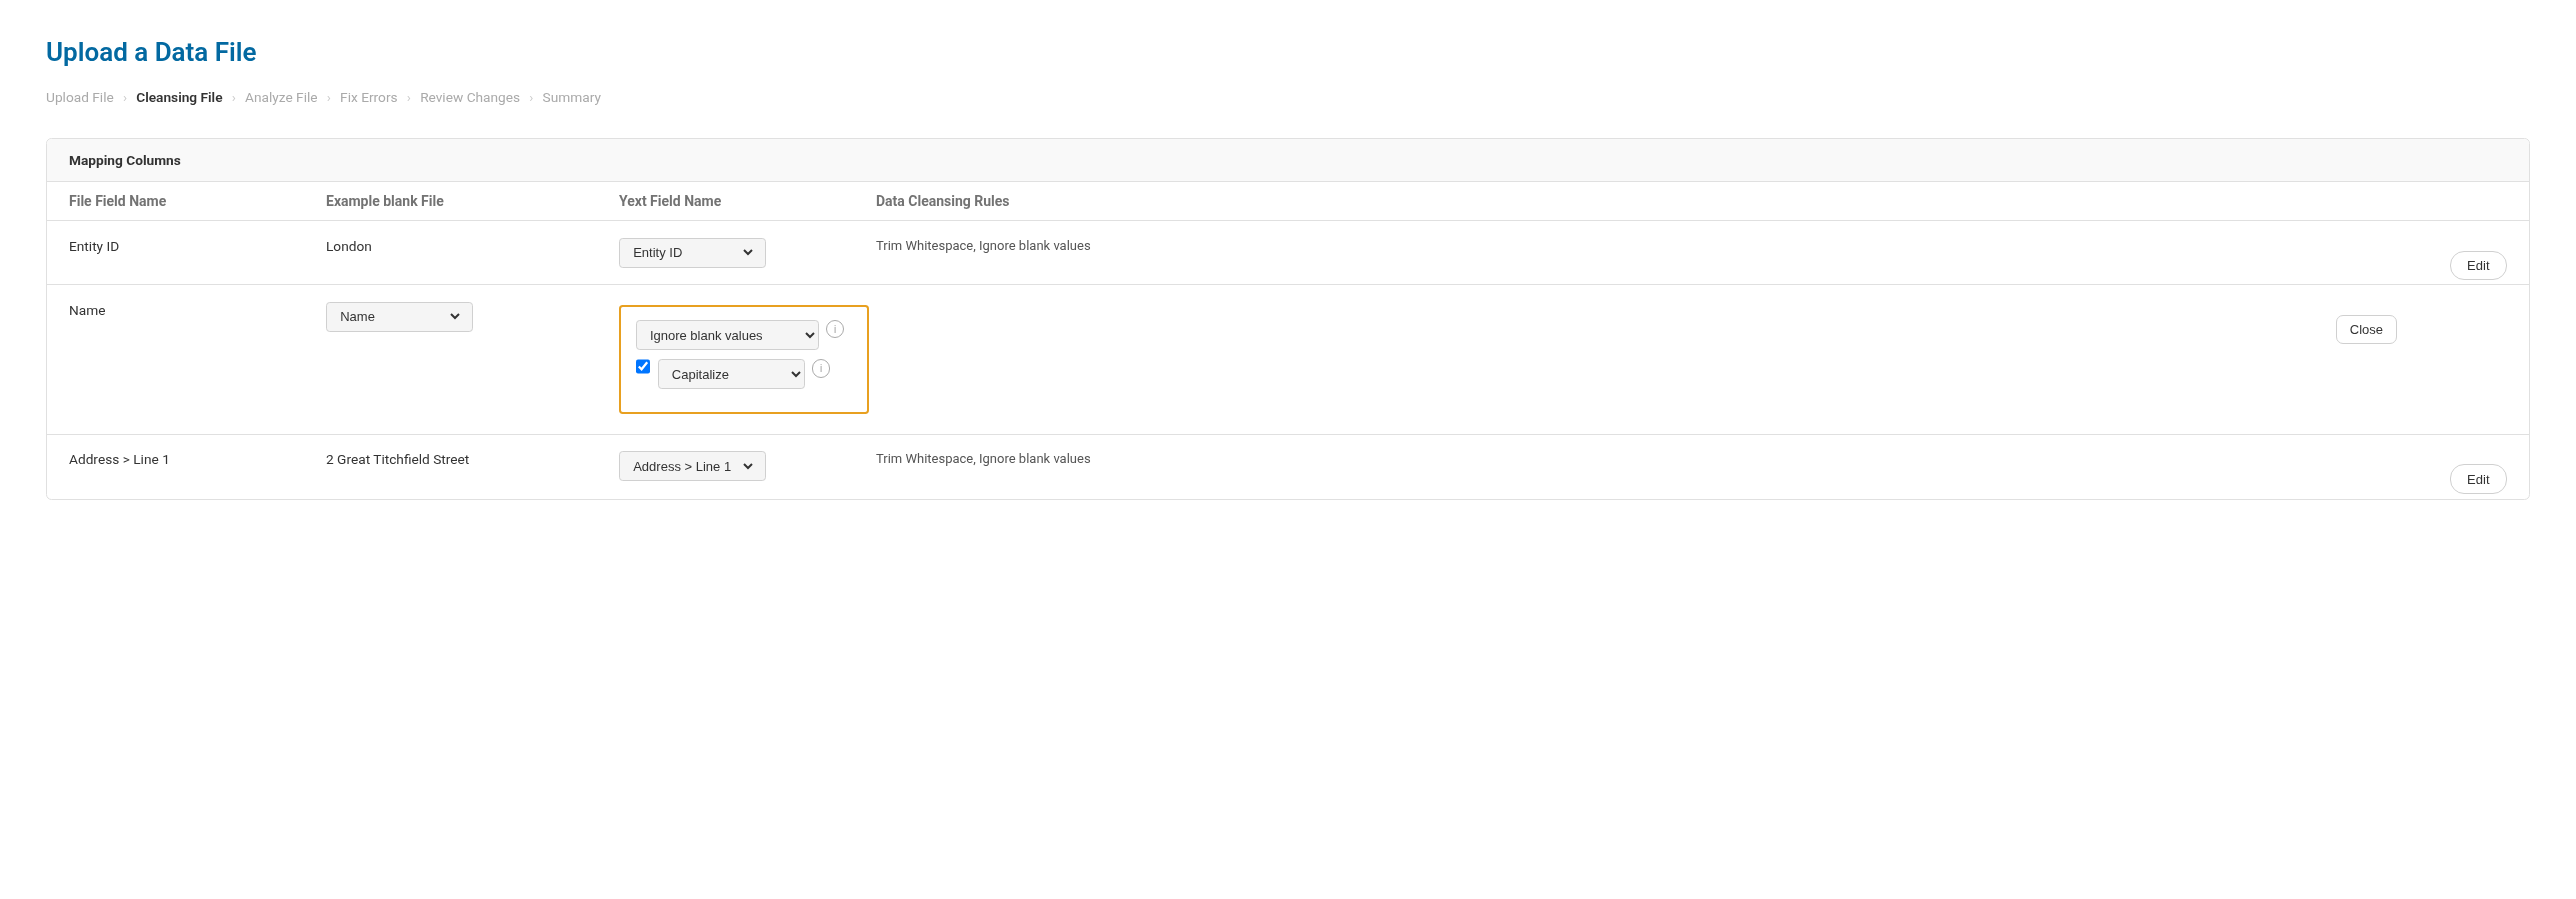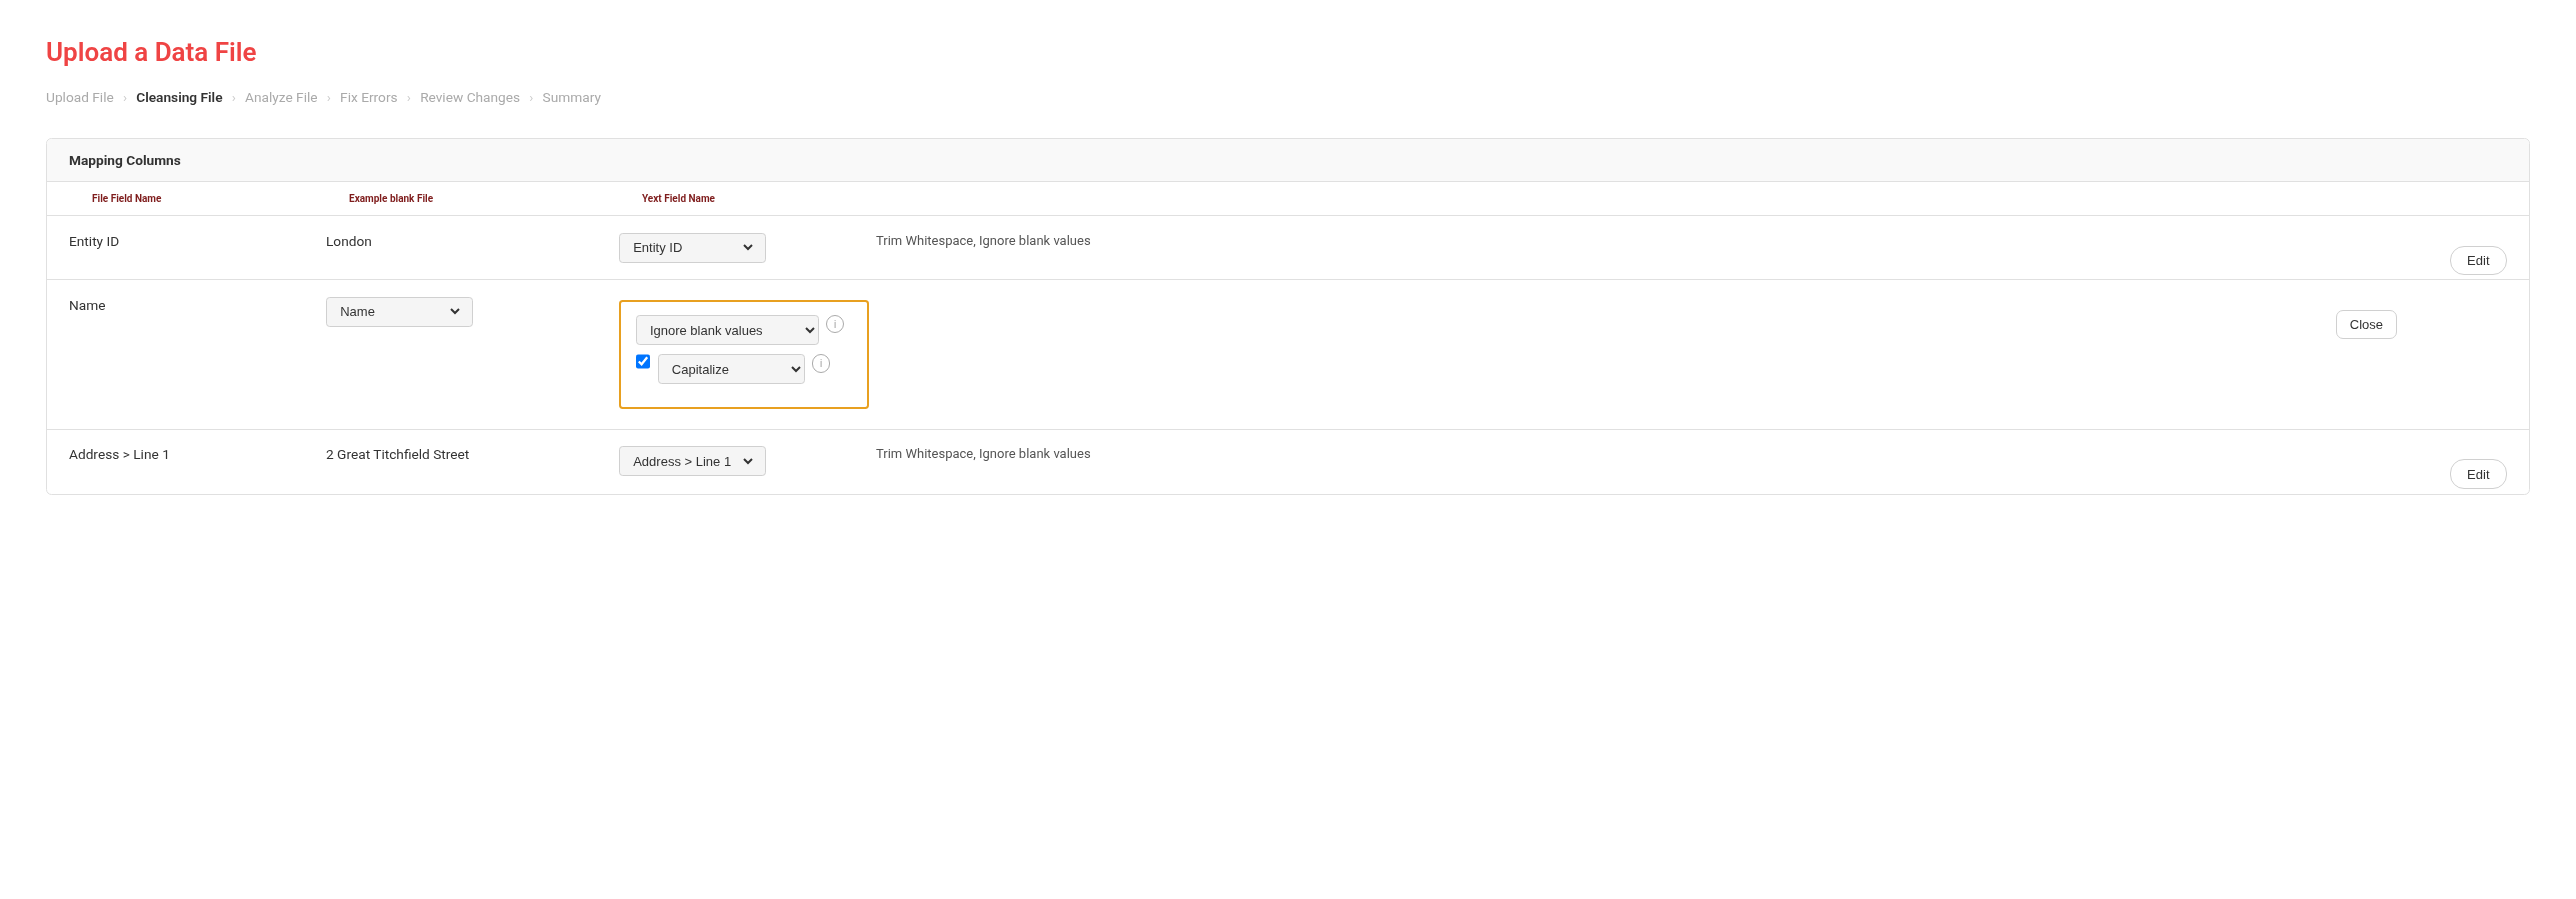--- a/index.html
+++ b/index.html
@@ -6,21 +6,21 @@
     body {
       font-family: -apple-system, BlinkMacSystemFont, 'Segoe UI', Roboto, sans-serif;
       background: #fff;
       color: #333;
       padding: 37px 46px;
       font-size: 14.7px;
     }
     .page-title {
       font-size: 26px;
       font-weight: 600;
-      color: #ef4444;
+      color: #0369a1;
       margin-bottom: 22px;
     }
     .breadcrumb {
       display: flex;
       align-items: center;
       gap: 9.2px;
       font-size: 13.7px;
       color: #aaa;
       margin-bottom: 33px;
     }
@@ -46,23 +46,22 @@
     }
     .col-headers {
       display: grid;
       grid-template-columns: 257px 293px 257px 1fr 110px;
       border-bottom: 0.9px solid #e0e0e0;
       padding: 11px 22px;
       background: #fff;
     }
     .col-header {
       font-weight: 700;
-      font-size: 10px;
-      color: #7f1d1d;
-      margin-left: 23px;
+      font-size: 14px;
+      color: #737373;
     }
     .table-row {
       display: grid;
       grid-template-columns: 257px 293px 257px 1fr 110px;
       border-bottom: 0.9px solid #e0e0e0;
       padding: 0 22px;
       align-items: start;
       min-height: 64px;
     }
     .table-row:last-child {
@@ -195,20 +194,21 @@
   <span style="color:#aaa;">Summary</span>
 </nav>
 
 <div class="table-container">
   <div class="table-section-header">Mapping Columns</div>
 
   <div class="col-headers">
     <div class="col-header">File Field Name</div>
     <div class="col-header">Example blank File</div>
     <div class="col-header">Yext Field Name</div>
+    <div class="col-header">Data Cleansing Rules</div>
     <div class="col-header"></div>
   </div>
 
   <div class="table-row">
     <div class="cell">Entity ID</div>
     <div class="cell">London</div>
     <div class="cell">
       <div class="select-wrapper">
         <select>
           <option>Entity ID</option>

